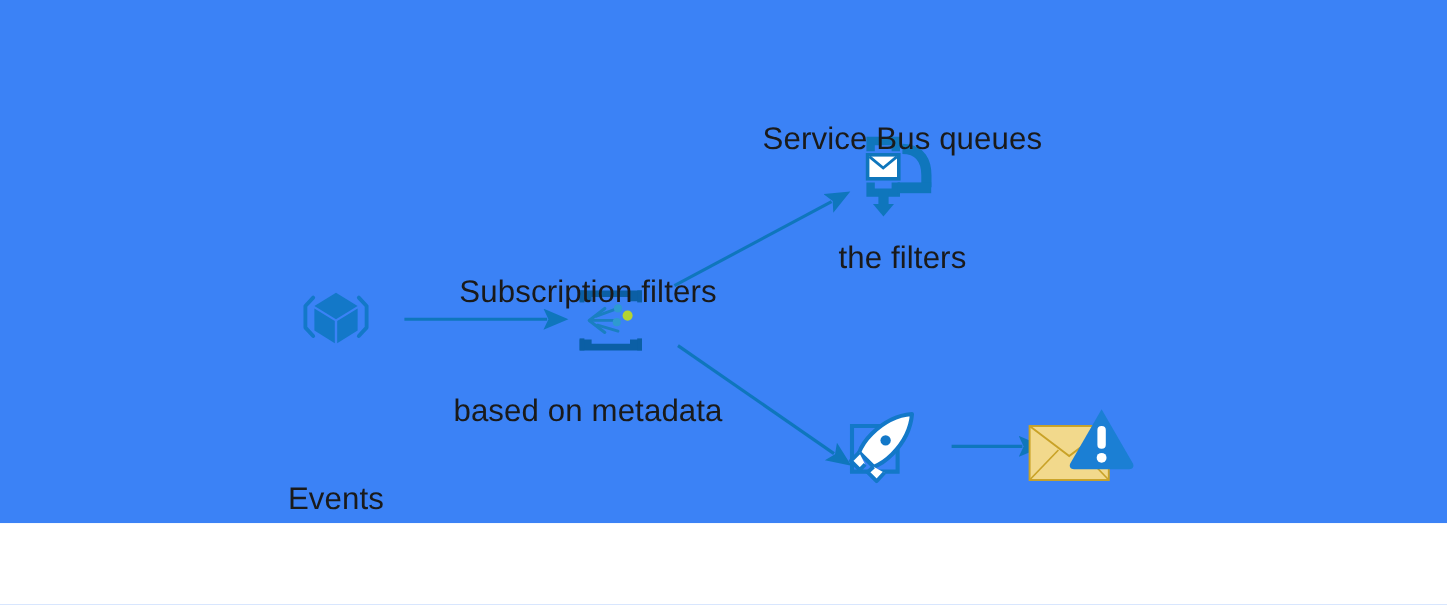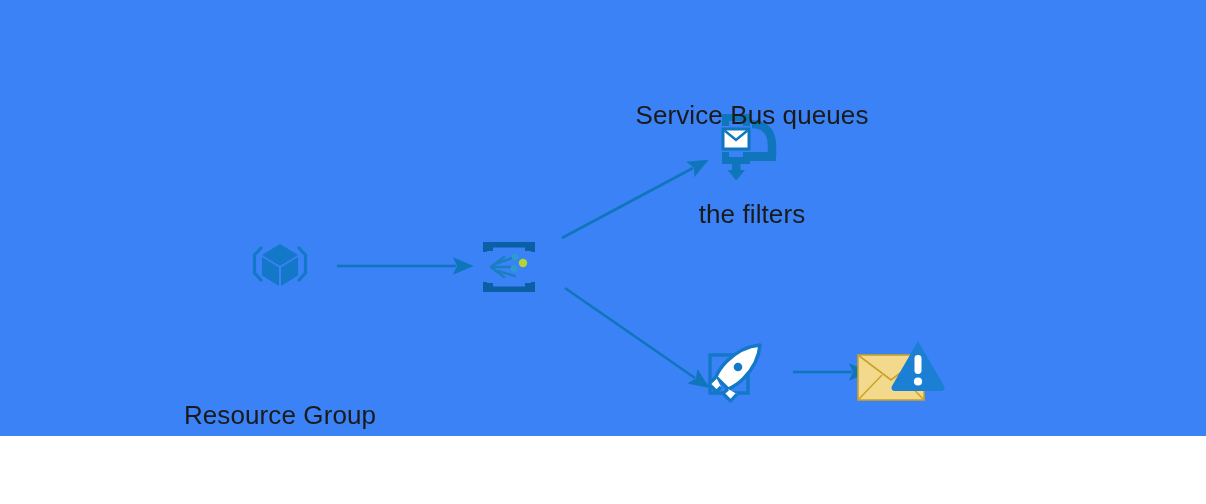--- a/index.html
+++ b/index.html
@@ -156,23 +156,26 @@
       <rect x="58.5" y="18" width="7" height="19" rx="3.4" fill="#ffffff"></rect>
       <circle cx="62" cy="44.5" r="4.1" fill="#ffffff"></circle>
     </svg>
   </div>
 
   <div class="label" style="left:597px; top:32px; width:310px;">
     <span class="label-line">Service Bus queues</span>
     <span class="label-line">the filters</span>
   </div>
 
+  <div class="label" style="left:335px; top:160px; width:310px;">
+    <span class="label-line">Subscription filters</span>
+    <span class="label-line">based on metadata</span>
+  </div>
 
   <div class="label" style="left:115px; top:332px; width:330px;">
-    <span class="label-line">Resource Group</span>
     <span class="label-line">Events</span>
   </div>
 
   <div class="label" style="left:485px; top:422px; width:490px;">
     <span class="label-line">Logic App sends alert emails</span>
   </div>
 
 </div>
 
 </body></html>

